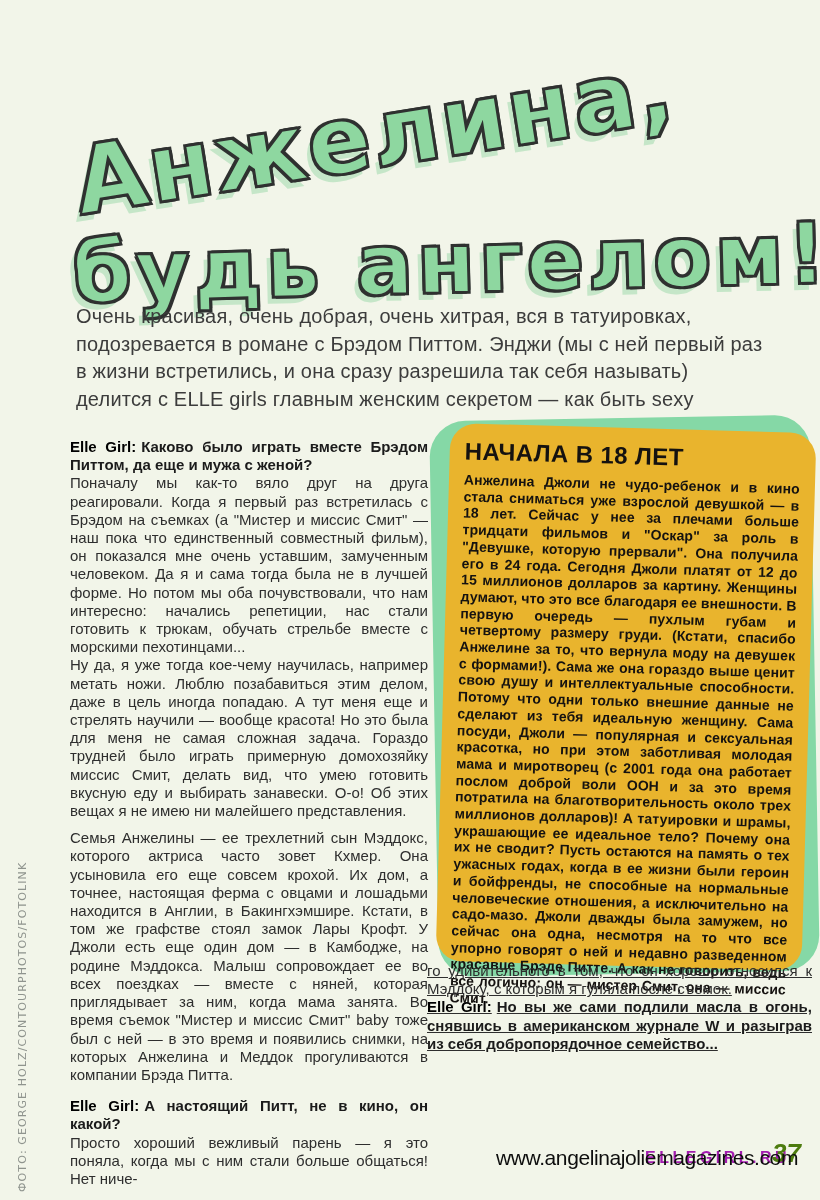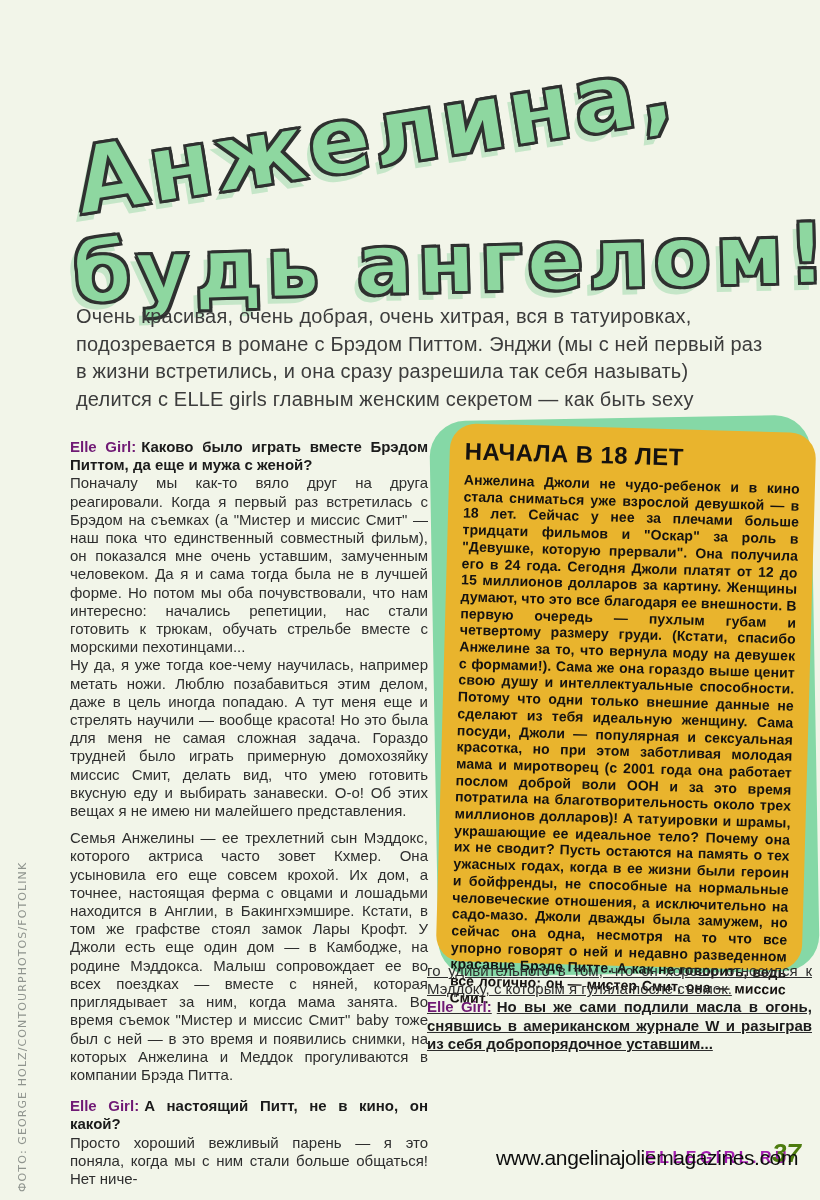--- a/index.html
+++ b/index.html
@@ -70,21 +70,21 @@
   .col{
     position:absolute;
     font-size:15px;
     line-height:18.2px;
     text-align:justify;
   }
   .col p{margin:0;}
   .col-left{left:70px;top:438px;width:358px;}
   .col-right{left:427px;top:962px;width:385px;text-decoration:underline;}
   .q{font-weight:700;color:#1b1b1b;text-align:justify;}
-  .lbl{color:#701a75;font-weight:700;margin-right:5px;}
+  .lbl{color:#000000;font-weight:700;margin-right:5px;}
   .aside-para{
     margin-top:9px !important;
     margin-bottom:13px !important;
   }
 
   
   .factbox-border{
     position:absolute;
     left:434px;top:418px;
     width:381px;height:556px;
@@ -172,20 +172,20 @@
   <aside>
     <div class="factbox-border"></div>
     <div class="factbox-inner">
       <h2 class="factbox-title">НАЧАЛА В 18 ЛЕТ</h2>
       <p class="factbox-body">Анжелина Джоли не чудо-ребенок и в кино стала сниматься уже взрослой девушкой — в 18 лет. Сейчас у нее за плечами больше тридцати фильмов и "Оскар" за роль в "Девушке, которую прервали". Она получила его в 24 года. Сегодня Джоли платят от 12 до 15 миллионов долларов за картину. Женщины думают, что это все благодаря ее внешности. В первую очередь — пухлым губам и четвертому размеру груди. (Кстати, спасибо Анжелине за то, что вернула моду на девушек с формами!). Сама же она гораздо выше ценит свою душу и интеллектуальные способности. Потому что одни только внешние данные не сделают из тебя идеальную женщину. Сама посуди, Джоли — популярная и сексуальная красотка, но при этом заботливая молодая мама и миротворец (с 2001 года она работает послом доброй воли ООН и за это время потратила на благотворительность около трех миллионов долларов)! А татуировки и шрамы, украшающие ее идеальное тело? Почему она их не сводит? Пусть остаются на память о тех ужасных годах, когда в ее жизни были героин и бойфренды, не способные на нормальные человеческие отношения, а исключительно на садо-мазо. Джоли дважды была замужем, но сейчас она одна, несмотря на то что все упорно говорят о ней и недавно разведенном красавце Брэде Питте. А как не говорить, ведь все логично: он — мистер Смит, она — миссис Смит.</p>
     </div>
   </aside>
 
   <section class="col col-right">
     <p class="a">го удивительного в том, что он хорошо относился к Мэддоку, с которым я гуляла после съемок.</p>
-    <p class="q"><span class="lbl">Elle Girl:</span><span>Но вы же сами подлили масла в огонь, снявшись в американском журнале W и разыграв из себя добропорядочное уставшим...</span></p>
+    <p class="q"><span class="lbl">Elle Girl:</span><span>Но вы же сами подлили масла в огонь, снявшись в американском журнале W и разыграв из себя добропорядочное семейство...</span></p>
   </section>
 
   <div class="site">ELLEGIRL.RU</div>
   <div class="pagenum">37</div>
   <div class="watermark">www.angelinajoliemagazines.com</div>
 
 </div>
 
 </body></html>

